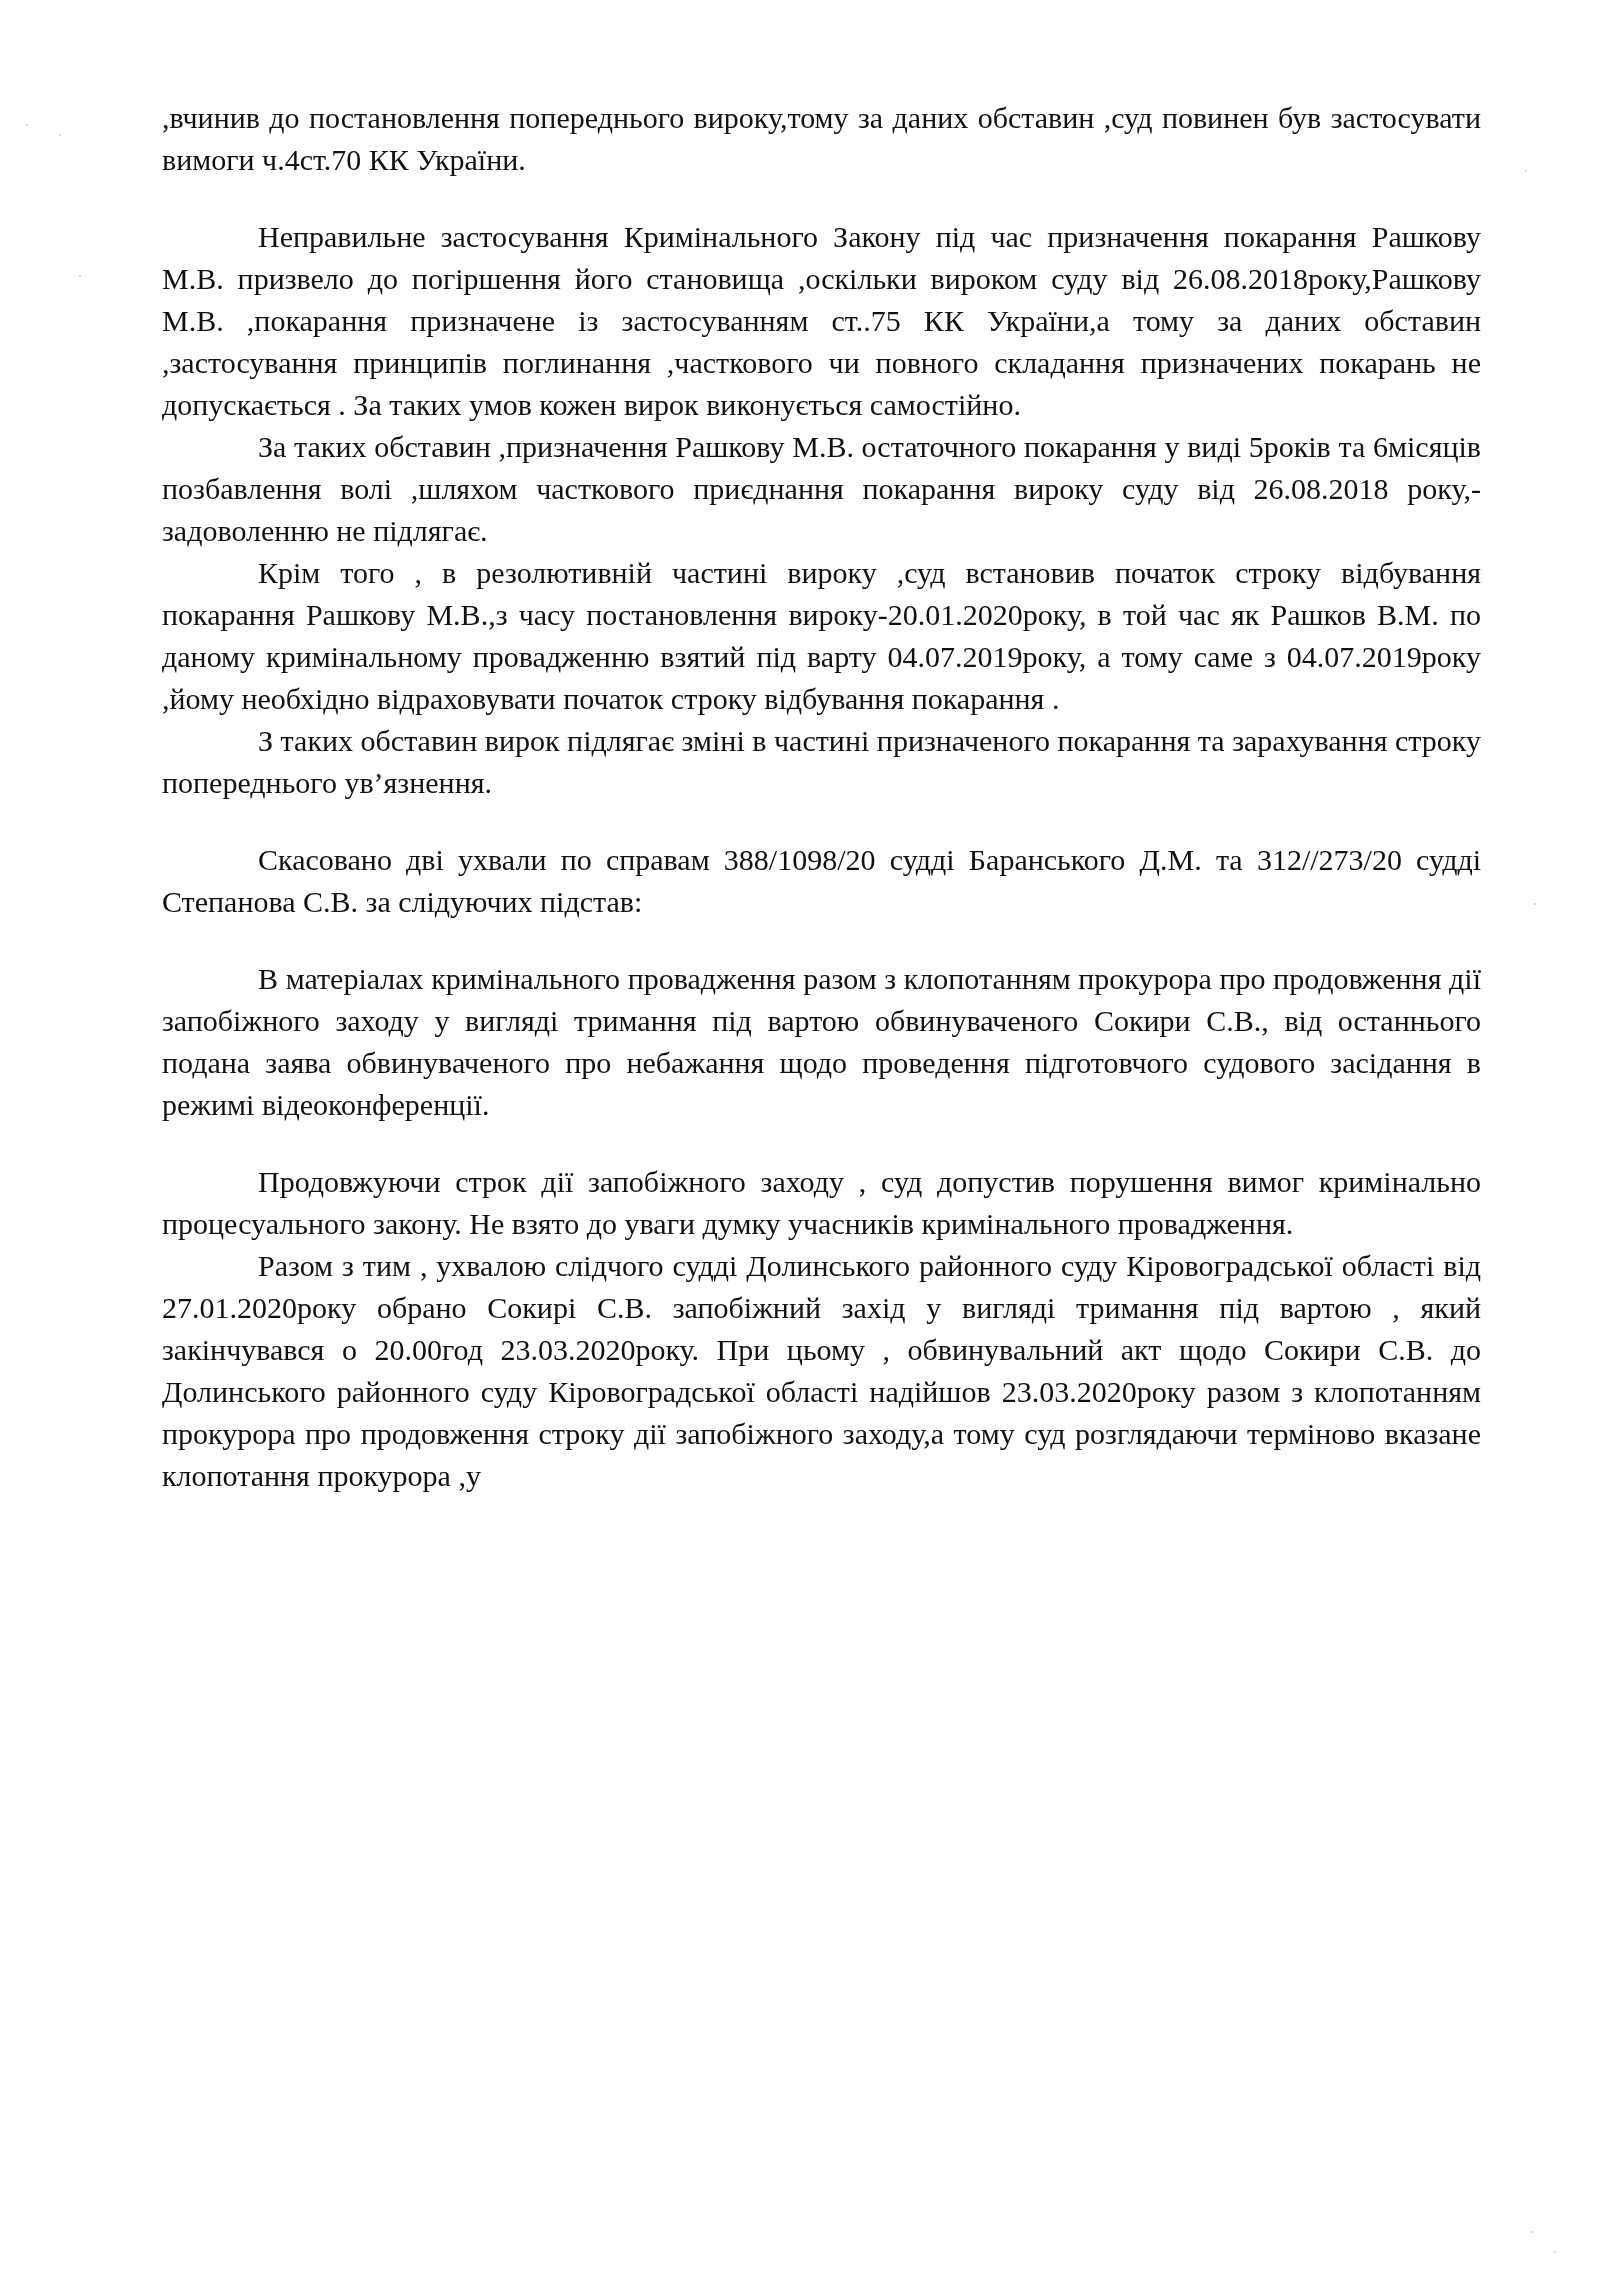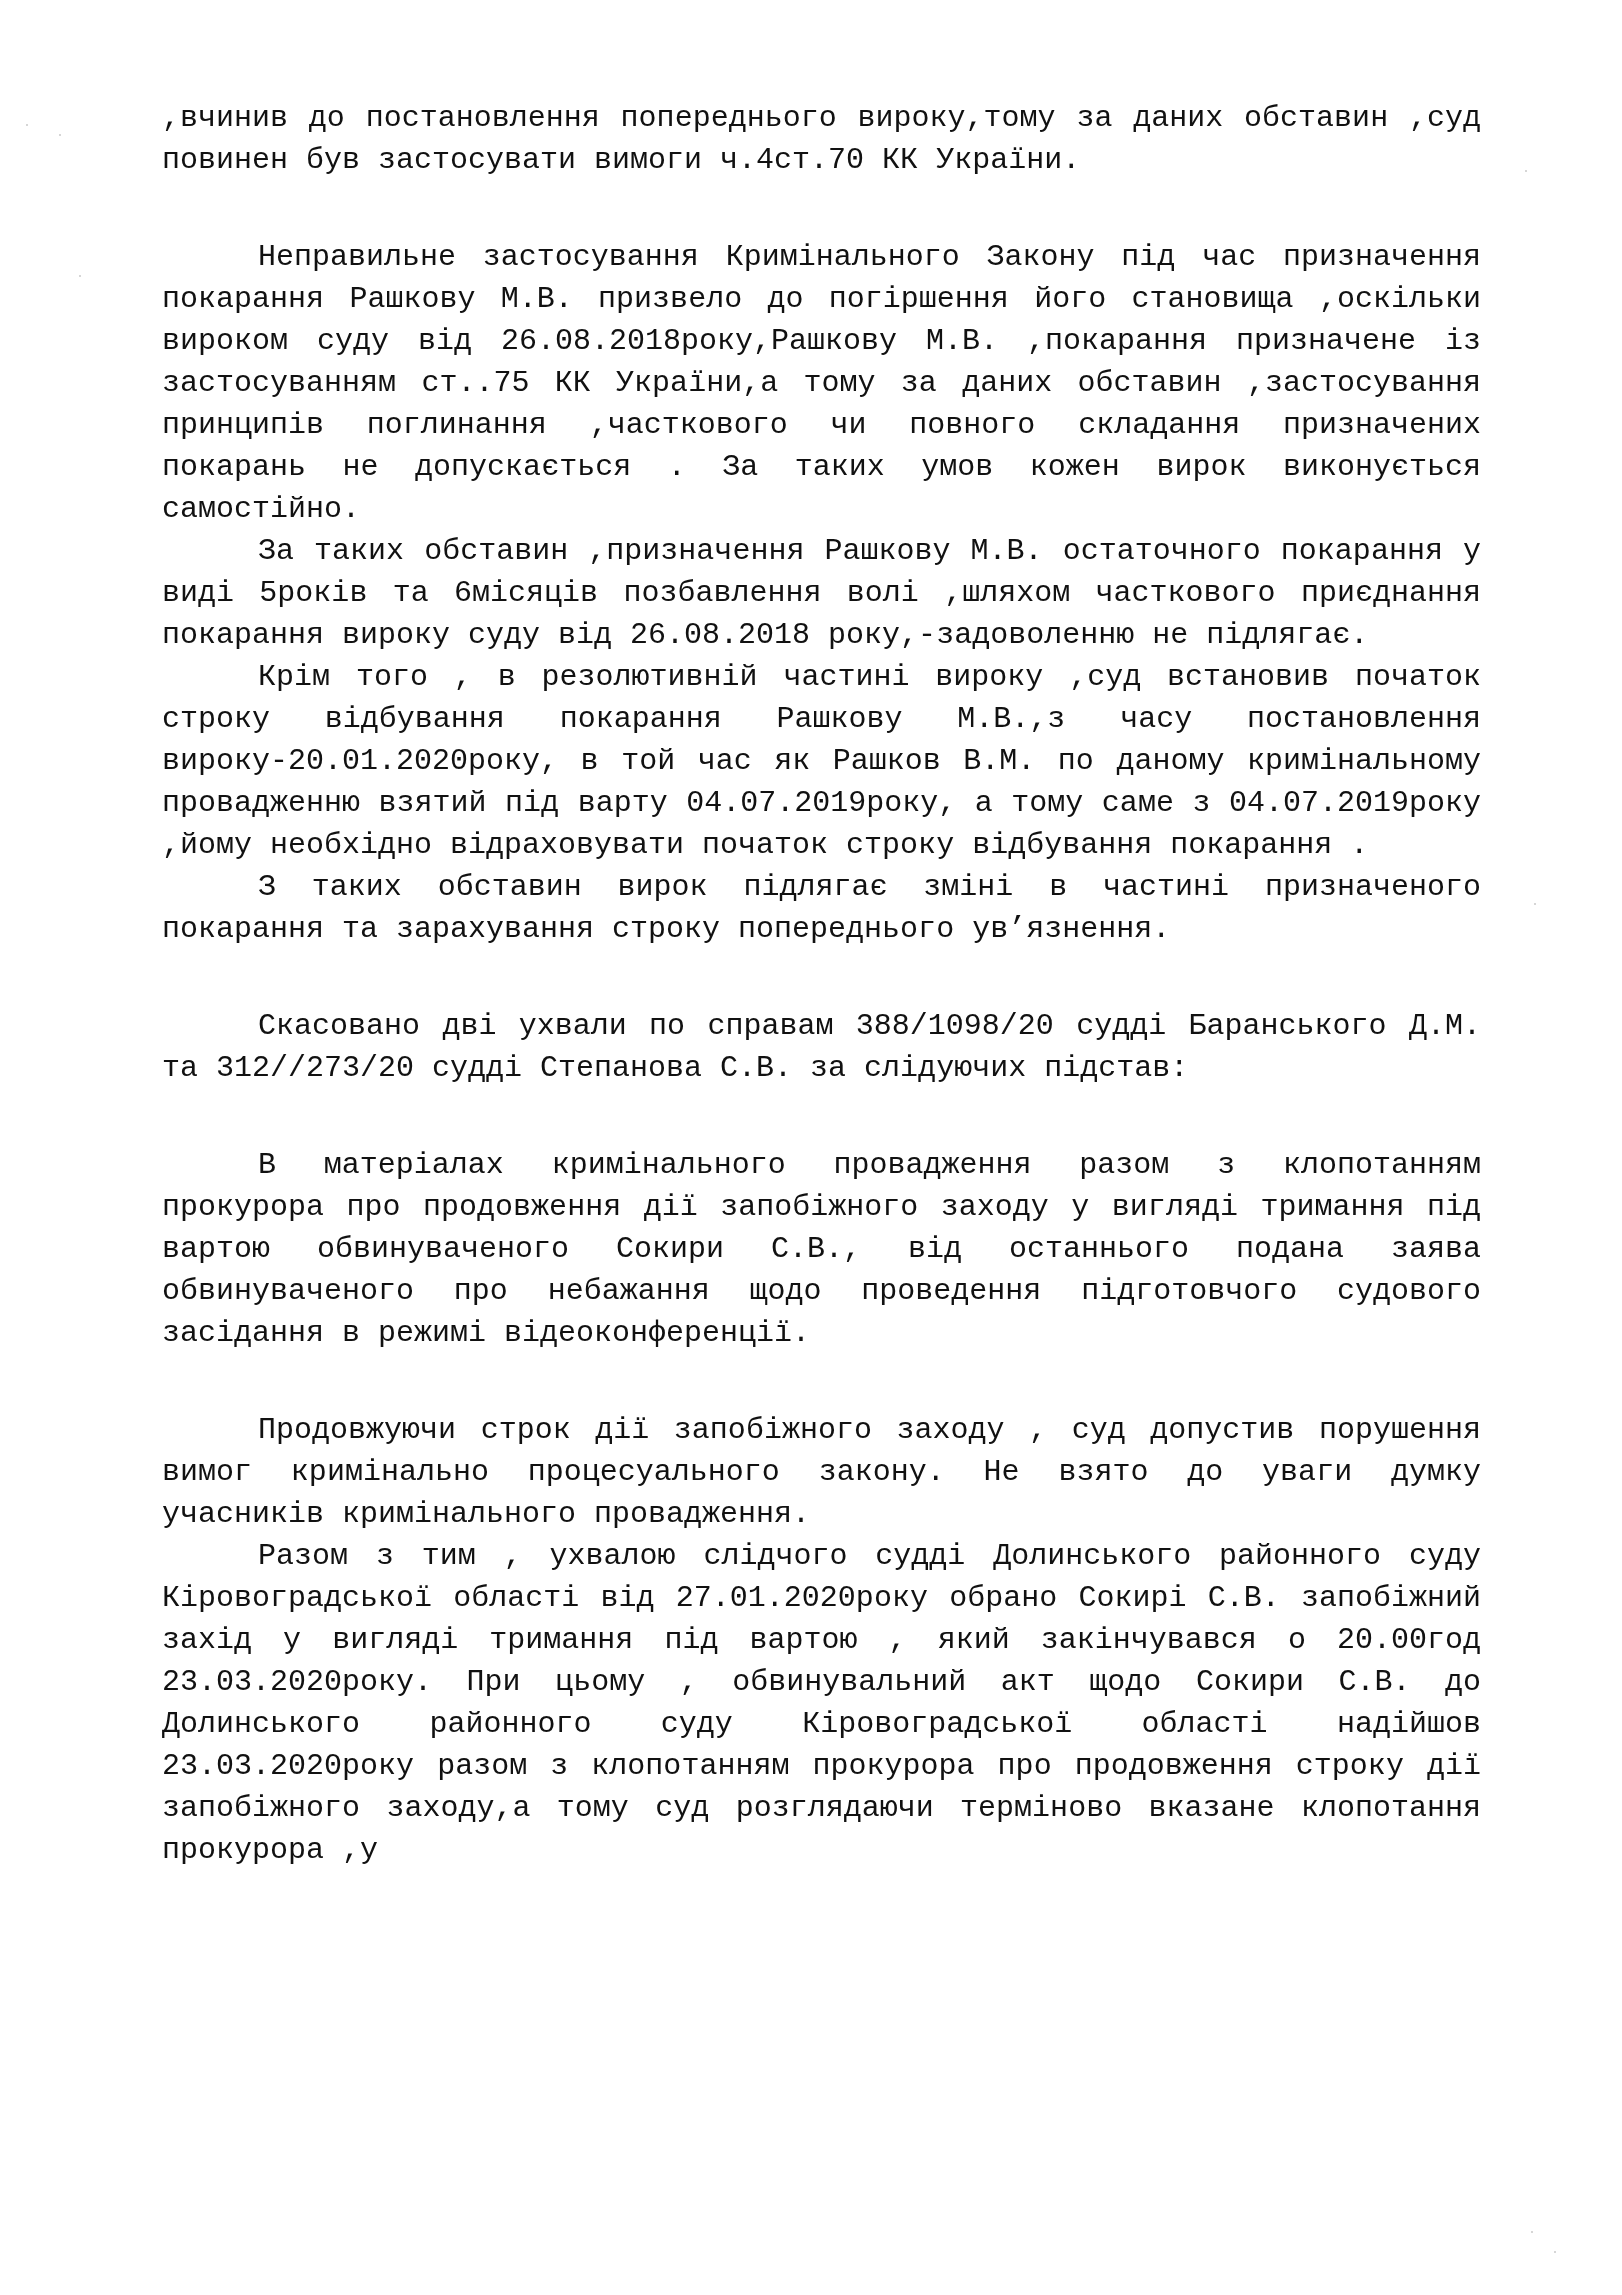--- a/index.html
+++ b/index.html
@@ -2,33 +2,33 @@
 <html style="font-size:10.5px"><head>
 <meta charset="utf-8">
 <style>
   html, body { margin: 0; padding: 0; background: #ffffff; }
   body { width: 1622px; height: 2295px; position: relative; overflow: hidden; }
   .page {
     position: absolute;
     left: 162px;
     top: 97px;
     width: 1319px;
-    font-family: Liberation Mono, monospace;
+    font-family: Liberation Serif, serif;
     font-size: 30px;
     line-height: 42px;
     color: #111111;
   }
   .para {
     margin: 0;
     text-align: justify;
     text-indent: 96px;
     hyphens: none;
   }
   .para.noindent { text-indent: 0; }
-  .para.gap { margin-top: 55px; }
+  .para.gap { margin-top: 35px; }
   .speck {
     position: absolute; width: 2px; height: 2px; background: #c8c8c8; border-radius: 50%;
   }
 </style>
 </head>
 <body>
 
 <div class="page">
   <p class="para noindent">,вчинив до постановлення попереднього вироку,тому за даних обставин ,суд повинен був застосувати вимоги ч.4ст.70 КК України.</p>
   <p class="para gap">Неправильне застосування  Кримінального Закону під час призначення покарання Рашкову М.В. призвело до погіршення його становища ,оскільки вироком   суду від 26.08.2018року,Рашкову М.В. ,покарання призначене із застосуванням ст..75 КК України,а тому за даних обставин ,застосування принципів поглинання ,часткового чи повного складання призначених покарань не допускається . За таких умов кожен вирок виконується самостійно.</p>

